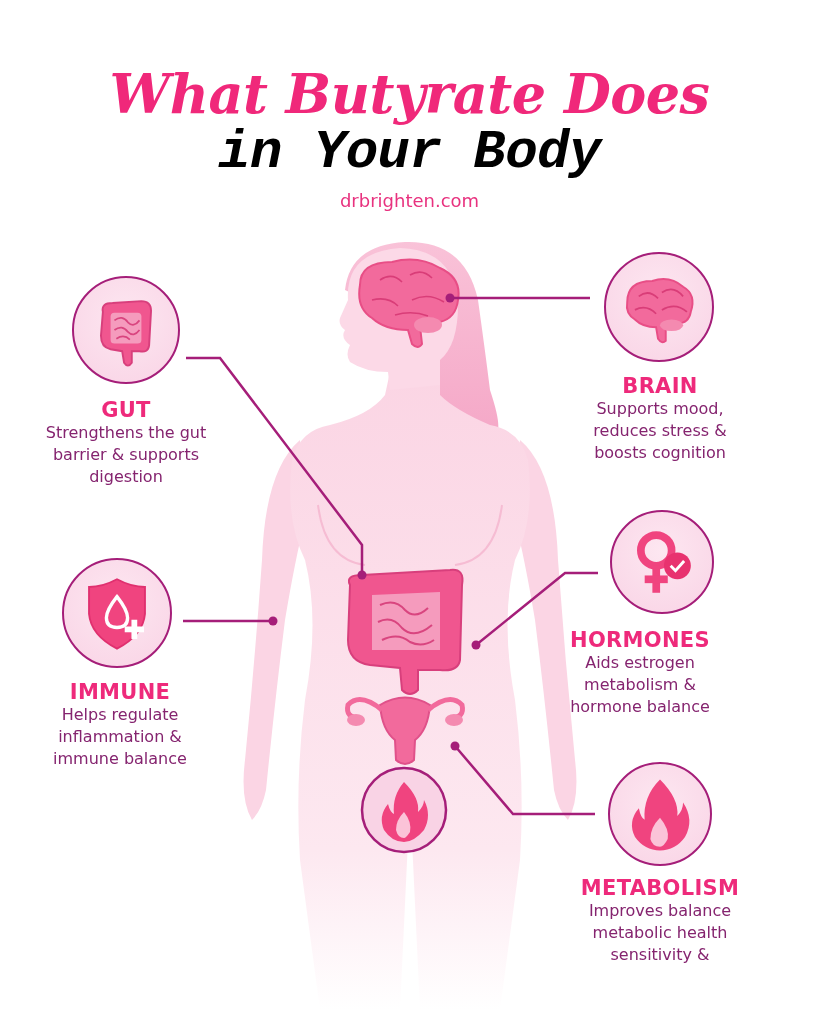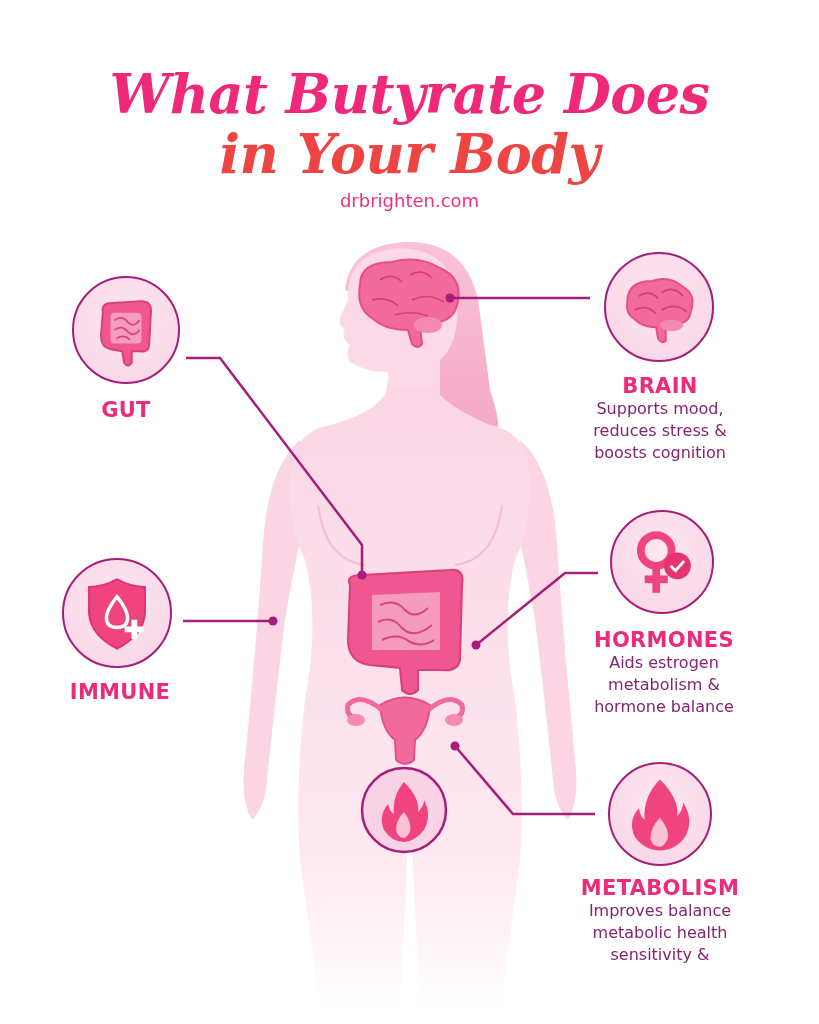--- a/index.html
+++ b/index.html
@@ -7,21 +7,21 @@
     width: 819px; height: 1024px; position: relative; overflow: hidden;
     background: #ffffff;
     font-family: "DejaVu Sans", "Liberation Sans", sans-serif;
   }
   .title {
     position: absolute; left: 0; width: 819px; text-align: center;
     font-family: "DejaVu Serif", "Liberation Serif", serif;
     font-style: italic; font-weight: bold; margin: 0;
   }
   .title-1 { top: 62px; font-size: 54px; color: #f0287a; letter-spacing: -0.5px; font-style: italic; }
-  .title-2 { top: 122px; font-size: 54px; color: #ef4444; letter-spacing: -0.5px; }
+  .title-2 { top: 122px; font-size: 54px; color: #000000; letter-spacing: -0.5px; font-family: Liberation Mono, monospace; }
   .site {
     position: absolute; top: 190px; left: 0; width: 819px; text-align: center;
     font-size: 18px; color: #e8327f; font-weight: 500;
   }
   svg.scene { position: absolute; left: 0; top: 0; }
   .panel {
     position: absolute; text-align: center; width: 240px;
   }
   .panel .heading {
     font-weight: bold; font-size: 21px; color: #ee2a7b; letter-spacing: 0.3px;
@@ -112,20 +112,25 @@
 
 <div class="icon-circle" style="left:72px;top:276px;width:108px;height:108px;">
   <svg viewBox="0 0 108 108">
     <path d="M30 35 Q28 26 40 26 L70 24 Q80 24 80 34 L78 70 Q77 78 68 76 L60 76 L60 88 Q56 94 52 88 L50 76 L38 74 Q28 72 28 60 Z" fill="#f0568f" stroke="#d83f7c" stroke-width="2"></path>
     <rect x="38" y="36" width="32" height="32" rx="4" fill="#f59bbd"></rect>
     <path d="M42 44 Q50 38 56 46 Q62 52 68 44 M42 54 Q50 48 56 56 Q62 62 68 54 M44 63 Q52 58 58 64" fill="none" stroke="#d9457f" stroke-width="1.8"></path>
   </svg>
 </div>
 <div class="panel" style="left:6px;top:398px;">
   <div class="heading">GUT</div>
+  <div class="desc">
+    <div>Strengthens the gut</div>
+    <div>barrier &amp; supports</div>
+    <div>digestion</div>
+  </div>
 </div>
 
 <div class="icon-circle" style="left:604px;top:252px;width:110px;height:110px;">
   <svg viewBox="0 0 110 110">
     <path d="M22 50 Q22 28 48 28 Q66 22 80 34 Q94 42 88 60 Q86 72 74 72 Q68 78 62 76 L62 90 Q58 94 54 88 L52 76 Q38 76 30 68 Q20 62 22 50 Z" fill="#f26a9c" stroke="#e84e86" stroke-width="2"></path>
     <path d="M34 44 Q44 36 54 46 M58 40 Q70 32 80 44 M30 58 Q42 52 52 62 M58 58 Q72 50 84 60" fill="none" stroke="#d93d78" stroke-width="1.8"></path>
     <ellipse cx="68" cy="74" rx="12" ry="6" fill="#f48ab0"></ellipse>
   </svg>
 </div>
 <div class="panel" style="left:540px;top:374px;">
@@ -140,32 +145,37 @@
 <div class="icon-circle" style="left:62px;top:558px;width:110px;height:110px;">
   <svg viewBox="0 0 110 110">
     <path d="M55 20 Q70 28 84 28 L84 56 Q82 78 55 92 Q28 78 26 56 L26 28 Q40 28 55 20 Z" fill="#f0447f" stroke="#e0306f" stroke-width="2"></path>
     <path d="M55 38 Q66 52 66 60 Q66 70 55 70 Q44 70 44 60 Q44 52 55 38 Z" fill="none" stroke="#ffffff" stroke-width="3.5"></path>
     <rect x="70" y="62" width="6" height="20" fill="#ffffff"></rect>
     <rect x="63" y="69" width="20" height="6" fill="#ffffff"></rect>
   </svg>
 </div>
 <div class="panel" style="left:0px;top:680px;">
   <div class="heading">IMMUNE</div>
+  <div class="desc">
+    <div>Helps regulate</div>
+    <div>inflammation &amp;</div>
+    <div>immune balance</div>
+  </div>
 </div>
 
 <div class="icon-circle" style="left:610px;top:510px;width:104px;height:104px;">
   <svg viewBox="0 0 104 104">
     <circle cx="46" cy="40" r="16" fill="none" stroke="#f0447f" stroke-width="8"></circle>
     <rect x="42" y="56" width="8" height="28" fill="#f0447f"></rect>
     <rect x="34" y="66" width="24" height="8" fill="#f0447f"></rect>
     <circle cx="68" cy="56" r="14" fill="#e8326f"></circle>
     <path d="M61 56 L66 61 L75 51" fill="none" stroke="#ffffff" stroke-width="3"></path>
   </svg>
 </div>
-<div class="panel" style="left:544px;top:628px;">
+<div class="panel" style="left:520px;top:628px;">
   <div class="heading">HORMONES</div>
   <div class="desc">
     <div>Aids estrogen</div>
     <div>metabolism &amp;</div>
     <div>hormone balance</div>
   </div>
 </div>
 
 <div class="icon-circle" style="left:608px;top:762px;width:104px;height:104px;">
   <svg viewBox="0 0 104 104">

